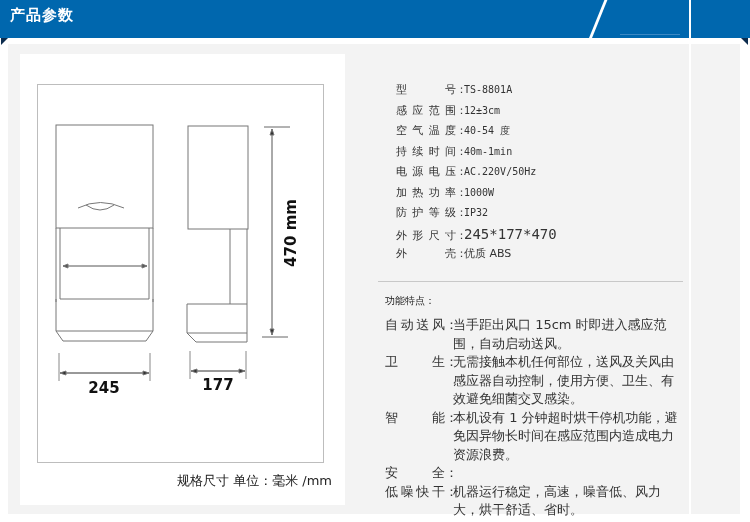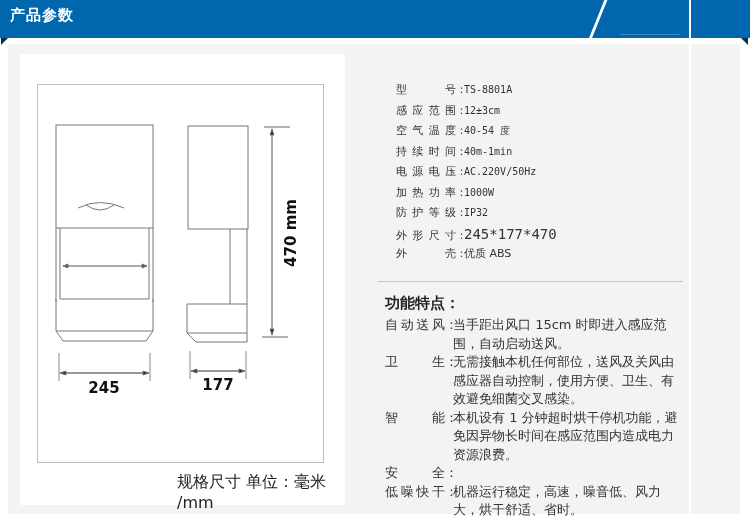--- a/index.html
+++ b/index.html
@@ -13,34 +13,34 @@
   .header-thin { position:absolute; left:620px; top:34px; width:60px; height:1px; background:#3b88c4; }
   .corner-l { position:absolute; left:1px; top:38px; width:0; height:0; border-top:7px solid #0c2c4e; border-right:7px solid transparent; }
   .corner-r { position:absolute; left:741px; top:38px; width:0; height:0; border-top:7px solid #0c2c4e; border-left:7px solid transparent; }
 
   .content-bg { position:absolute; left:8px; top:44px; width:732px; height:470px; background:#f3f3f3; }
   .content-vline { position:absolute; left:689px; top:44px; width:2px; height:470px; background:#ffffff; }
 
   .left-panel { position:absolute; left:20px; top:54px; width:325px; height:451px; background:#ffffff; }
   .diagram-frame { position:absolute; left:17px; top:30px; width:287px; height:379px; border:1px solid #bdbdbd; background:#fff; }
   .diagram-svg { position:absolute; left:0; top:0; }
-  .caption { position:absolute; left:157px; top:418px; font-size:16px; color:#222; }
+  .caption { position:absolute; left:157px; top:418px; font-size:13px; color:#222; }
 
   .specs { position:absolute; left:385px; top:82px; width:300px;margin-left:11px; }
   .spec-row { position:relative; height:20.5px; font-size:11px; color:#333; white-space:nowrap; }
   .spec-label { display:inline-block; width:60px; text-align:justify; text-align-last:justify; }
   .spec-colon { display:inline-block; width:8px; }
   .spec-value { font-family:"DejaVu Sans Mono", "Liberation Mono", monospace; font-size:10px; }
   .spec-value.big { font-size:14px; }
   .spec-value.cn { font-family:"DejaVu Sans", "Liberation Sans", sans-serif; font-size:11px; }
 
   .divider { position:absolute; left:378px; top:281px; width:305px; height:1px; background:#c8c8c8; }
 
   .features { position:absolute; left:385px; top:294px; width:300px; }
-  .features-title { font-size:15px; font-weight:bold; color:#222; height:22px; }
+  .features-title { font-size:10px; font-weight:normal; color:#222; height:22px; }
   .feat-row { display:flex; font-size:13px; color:#333; line-height:18.5px; }
   .feat-label { width:60px; flex:none; text-align:justify; text-align-last:justify; }
   .feat-colon { width:8px; flex:none; }
   .feat-text { width:240px; }
 </style>
 </head>
 <body>
 
 <div class="header">
   <div class="header-title">产品参数</div>

